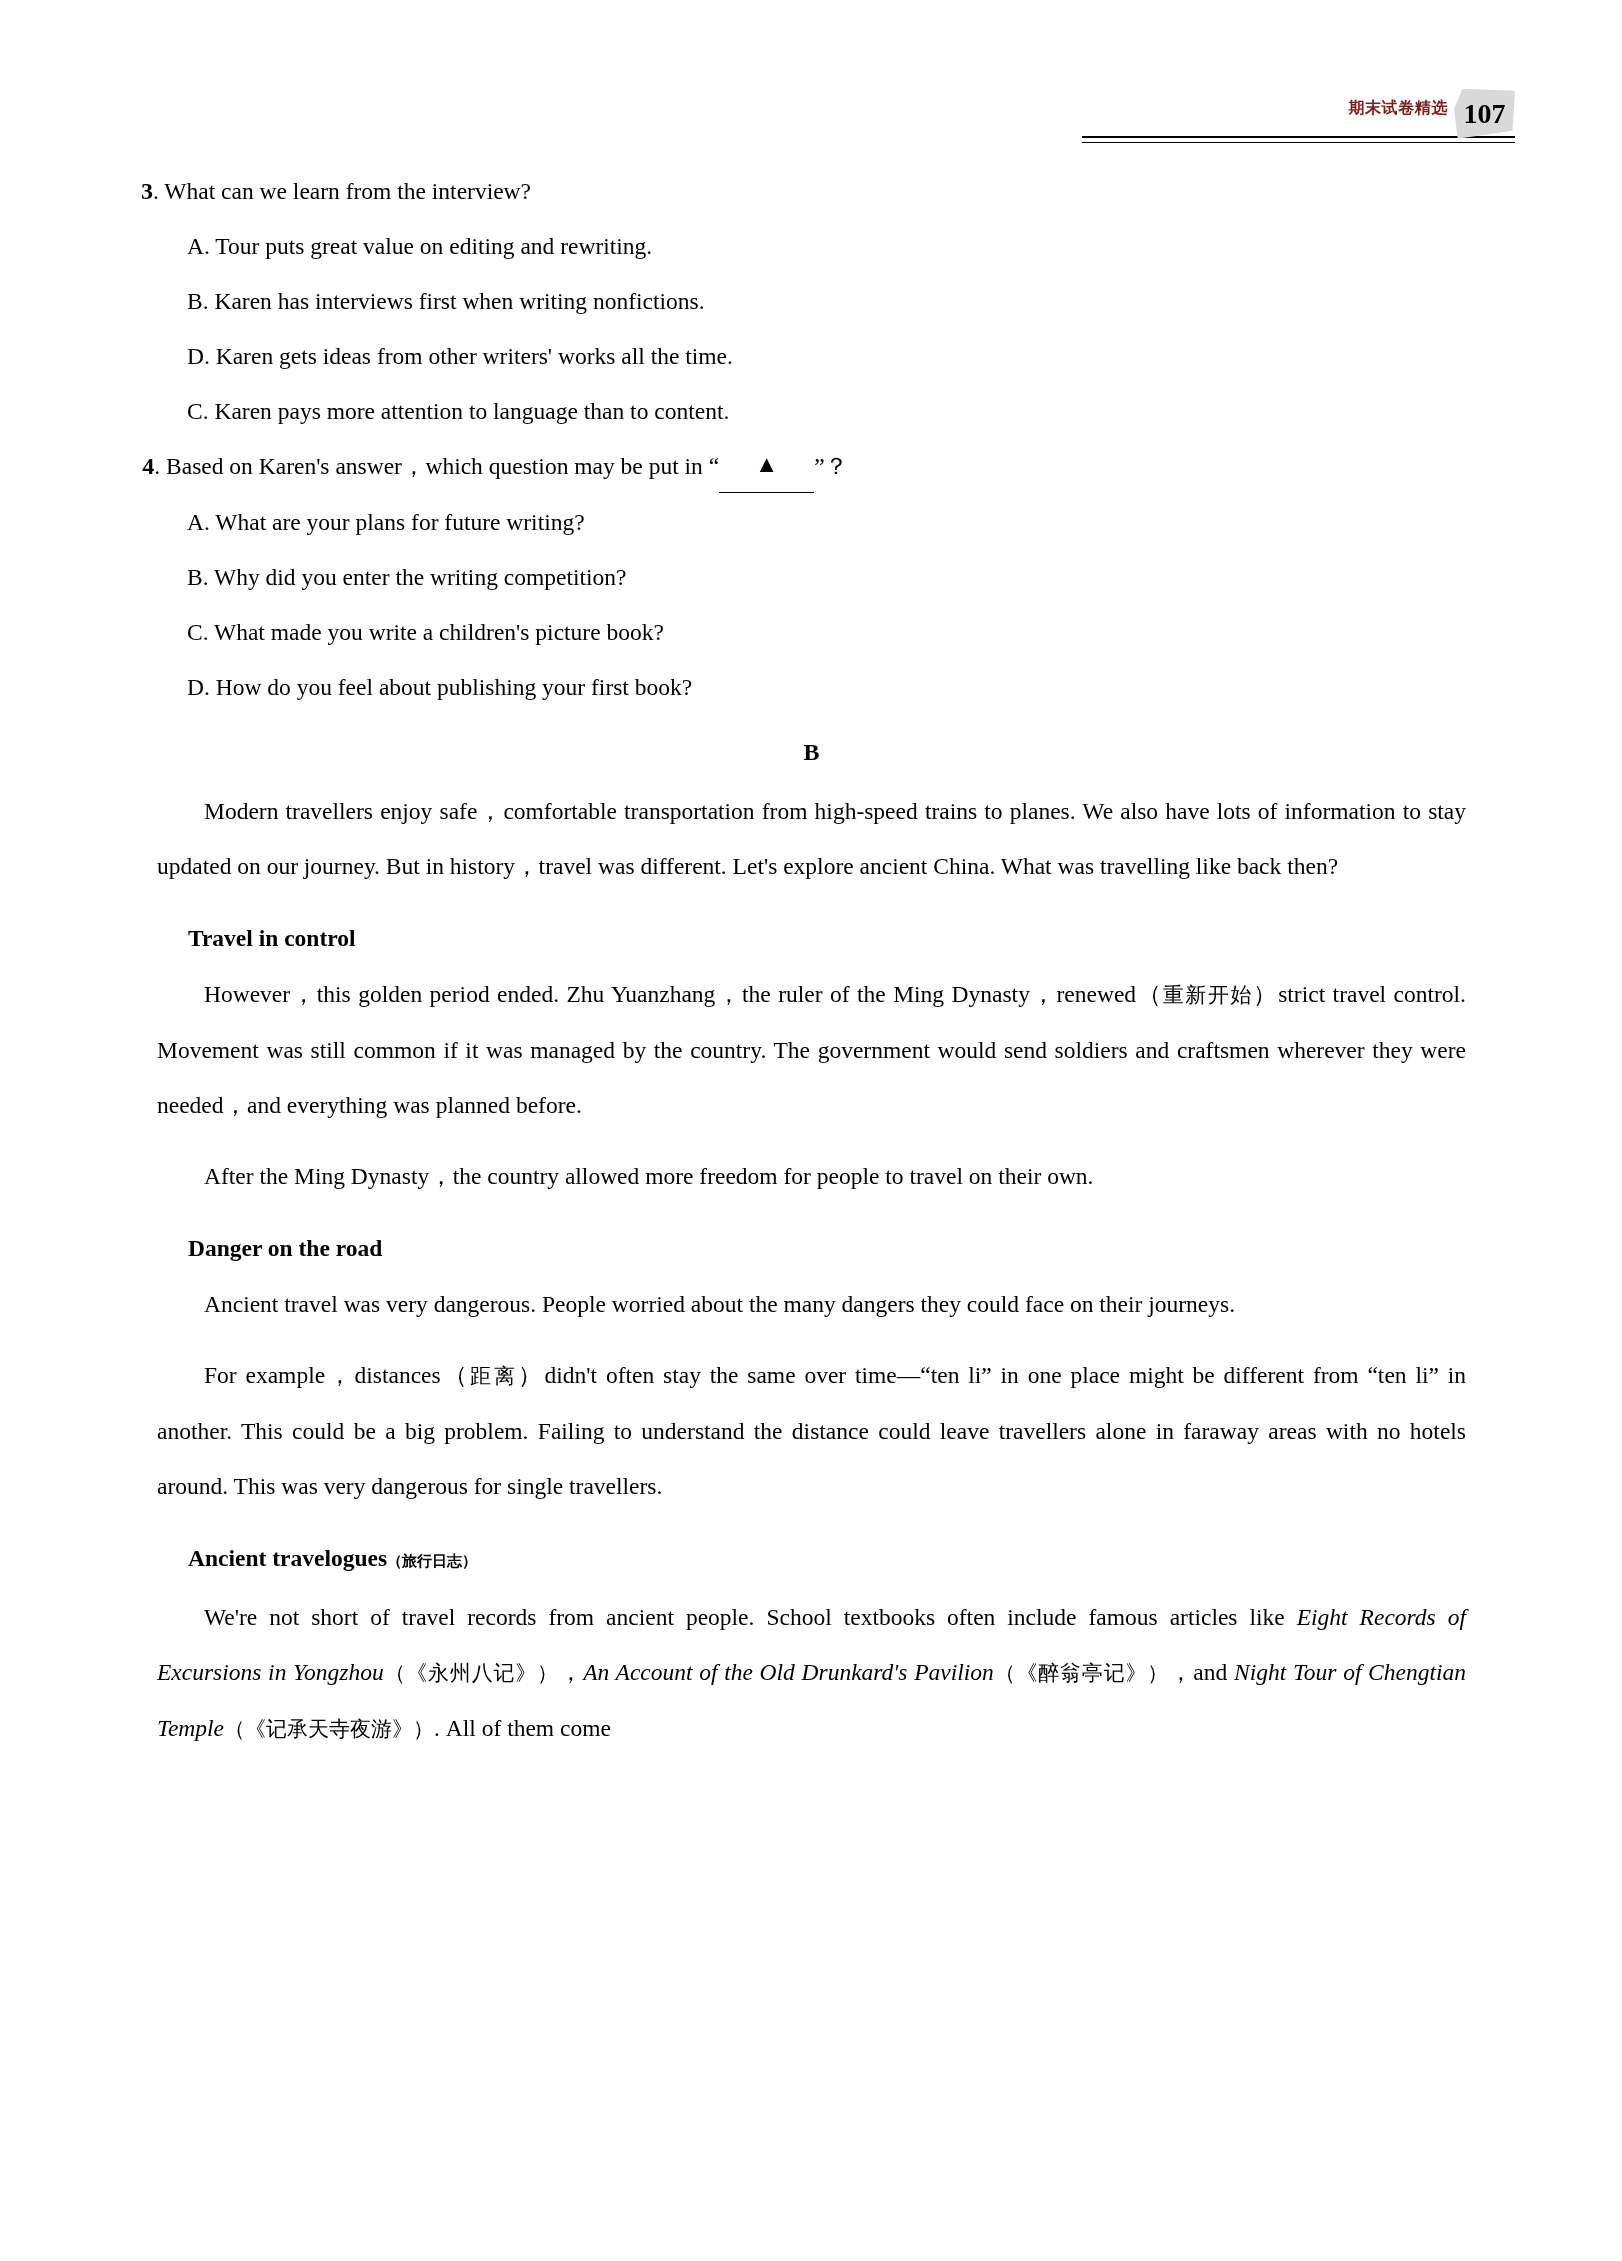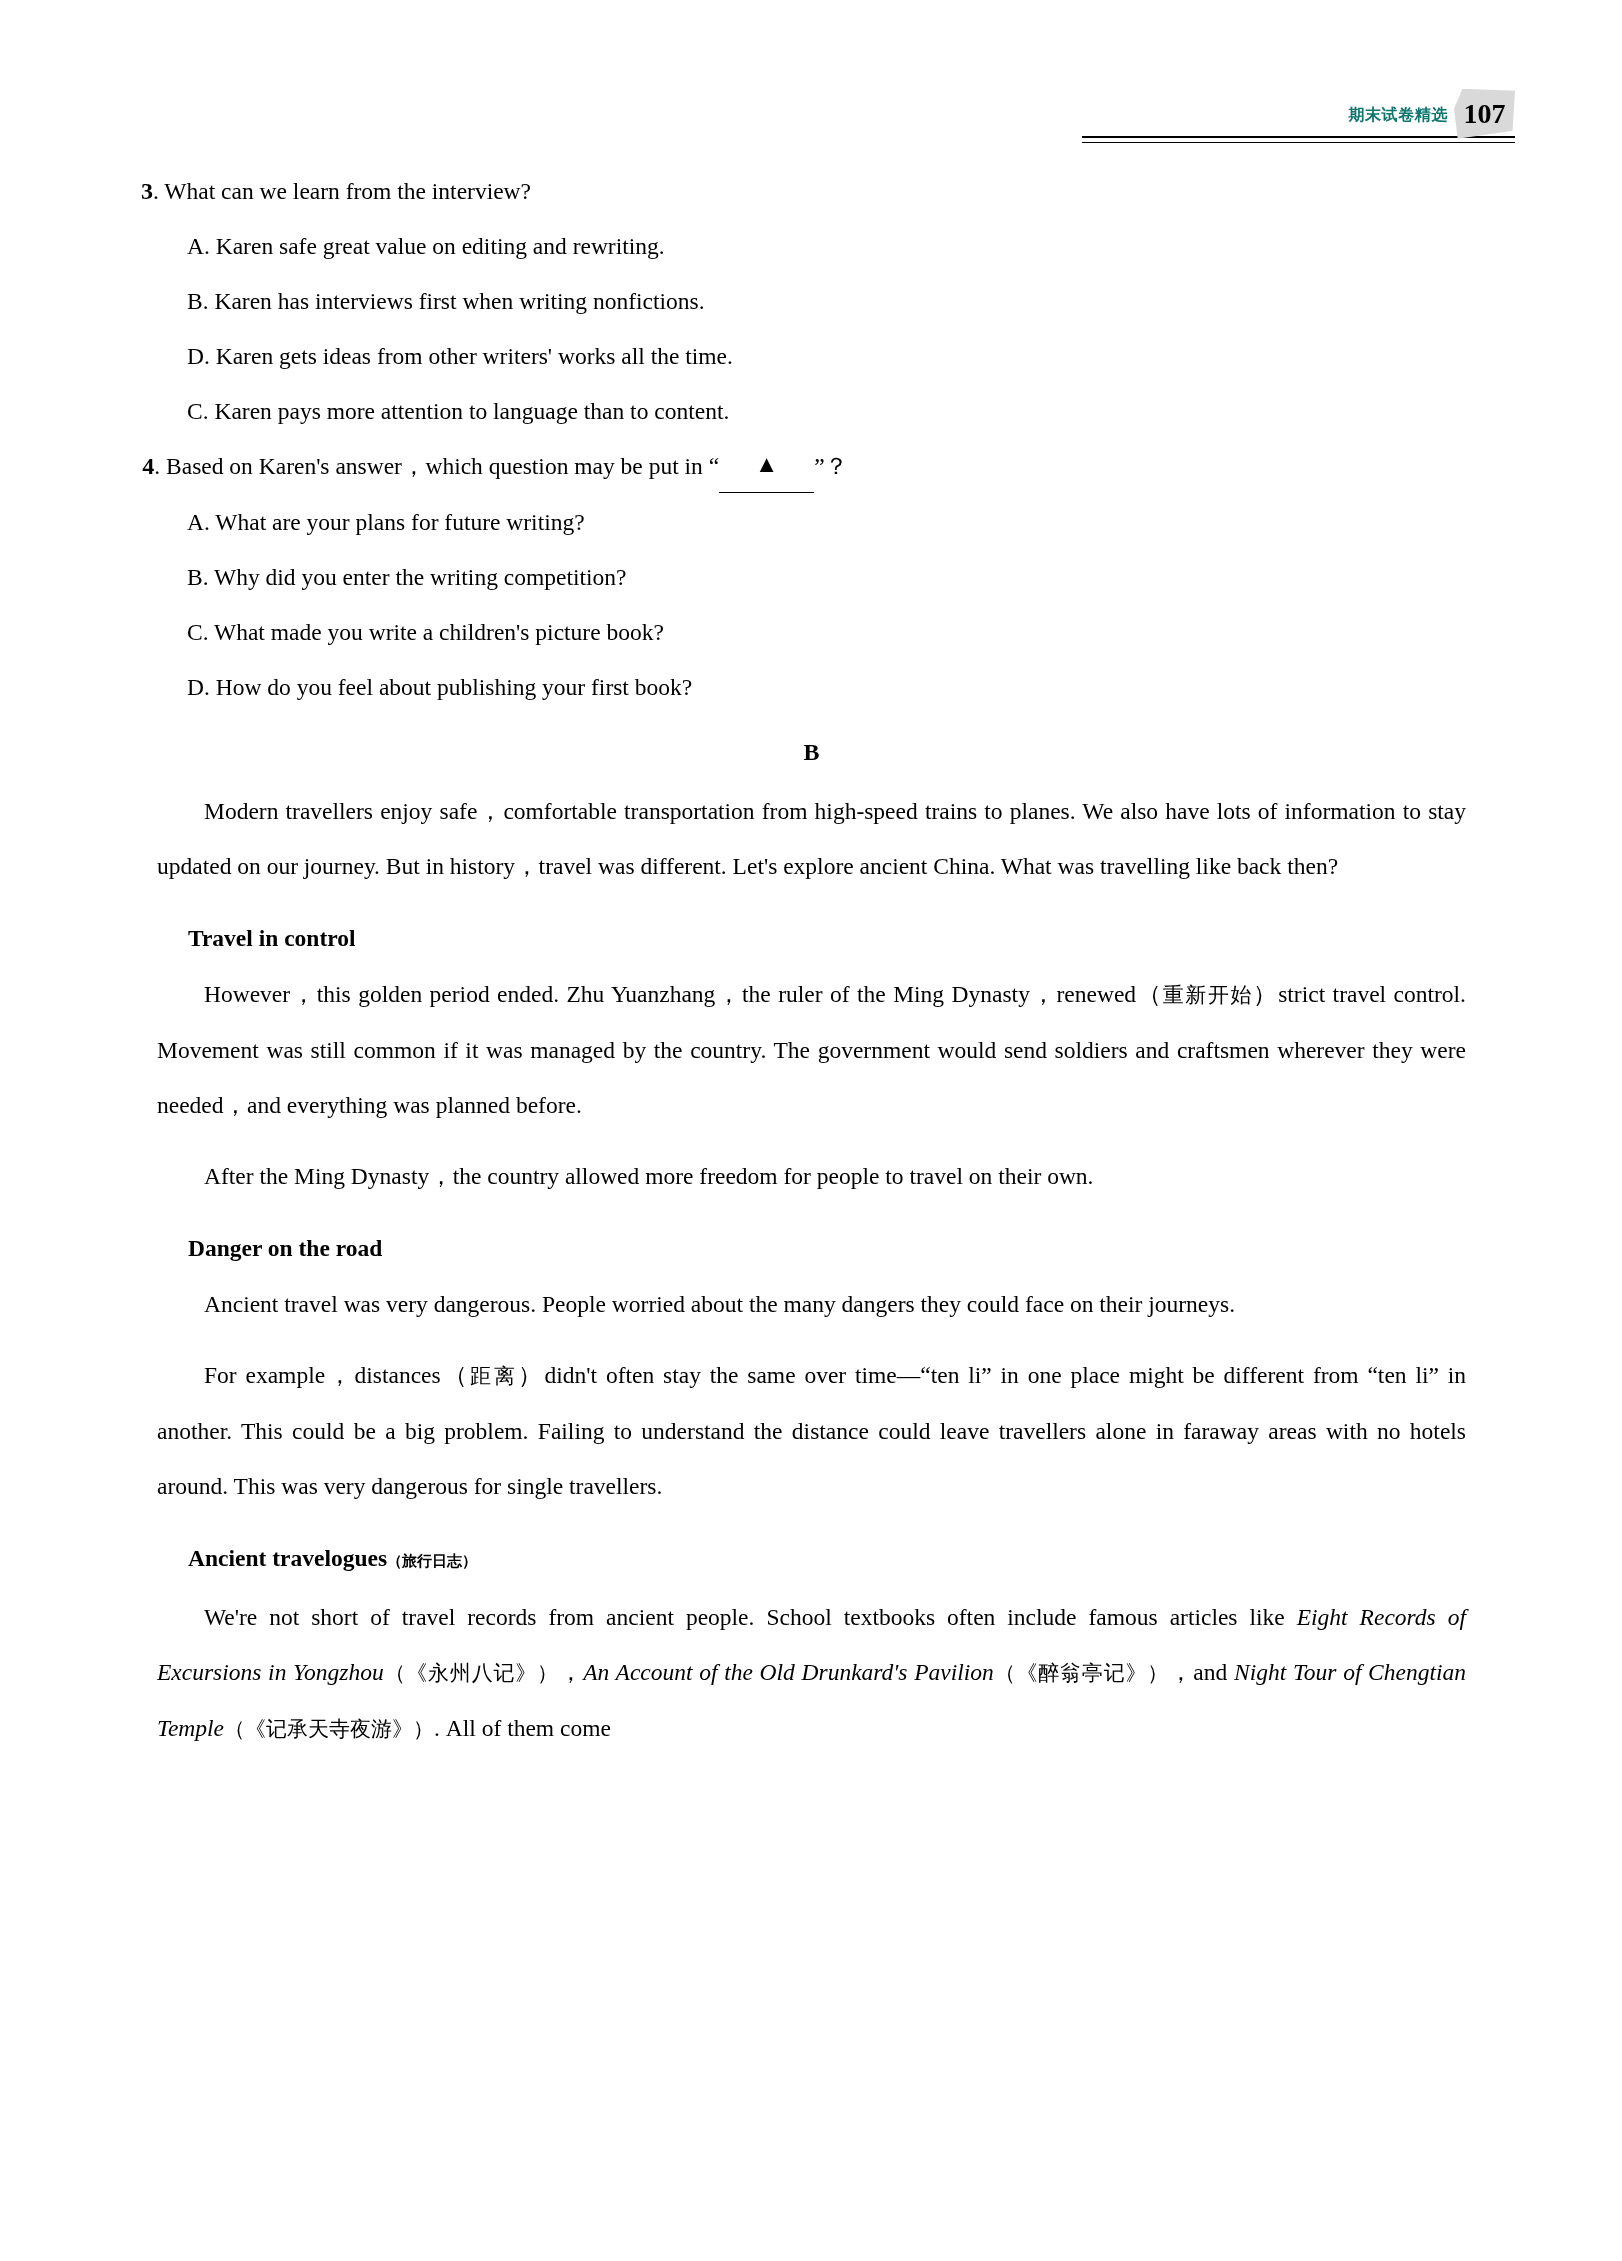--- a/index.html
+++ b/index.html
@@ -43,26 +43,26 @@
     position: absolute;
     left: 0;
     top: 66px;
     width: 433px;
     height: 0.6px;
     background: #000;
   }
   .header-title {
     position: absolute;
     right: 67px;
-    top: 29px;
+    top: 22px;
     font-family: "DejaVu Sans", sans-serif;
     font-size: 16px;
     font-weight: bold;
     letter-spacing: 0.6px;
-    color: #0f766e;
+    color: #7f1d1d;
     white-space: nowrap;
   }
   .page-number-badge {
     position: absolute;
     right: 0;
     top: 12.7px;
     width: 61px;
     height: 50px;
   }
   .page-number-badge .shape {
@@ -161,21 +161,21 @@
     <div class="header-title">期末试卷精选</div>
     <div class="page-number-badge">
       <div class="shape"></div>
       <div class="num">107</div>
     </div>
   </div>
 
   <div class="content">
 
     <div class="q-line"><span class="q-num">3</span><span>. What can we learn from the interview?</span></div>
-    <div class="opt">A. Karen safe great value on editing and rewriting.</div>
+    <div class="opt">A. Tour puts great value on editing and rewriting.</div>
     <div class="opt">B. Karen has interviews first when writing nonfictions.</div>
     <div class="opt">D. Karen gets ideas from other writers' works all the time.</div>
     <div class="opt">C. Karen pays more attention to language than to content.</div>
 
     <div class="q-line q4"><span class="q-num">4</span><span>. Based on Karen's answer，which question may be put in “</span><span class="blank-box">▲</span><span>”？</span></div>
     <div class="opt">A. What are your plans for future writing?</div>
     <div class="opt">B. Why did you enter the writing competition?</div>
     <div class="opt">C. What made you write a children's picture book?</div>
     <div class="opt">D. How do you feel about publishing your first book?</div>
 

